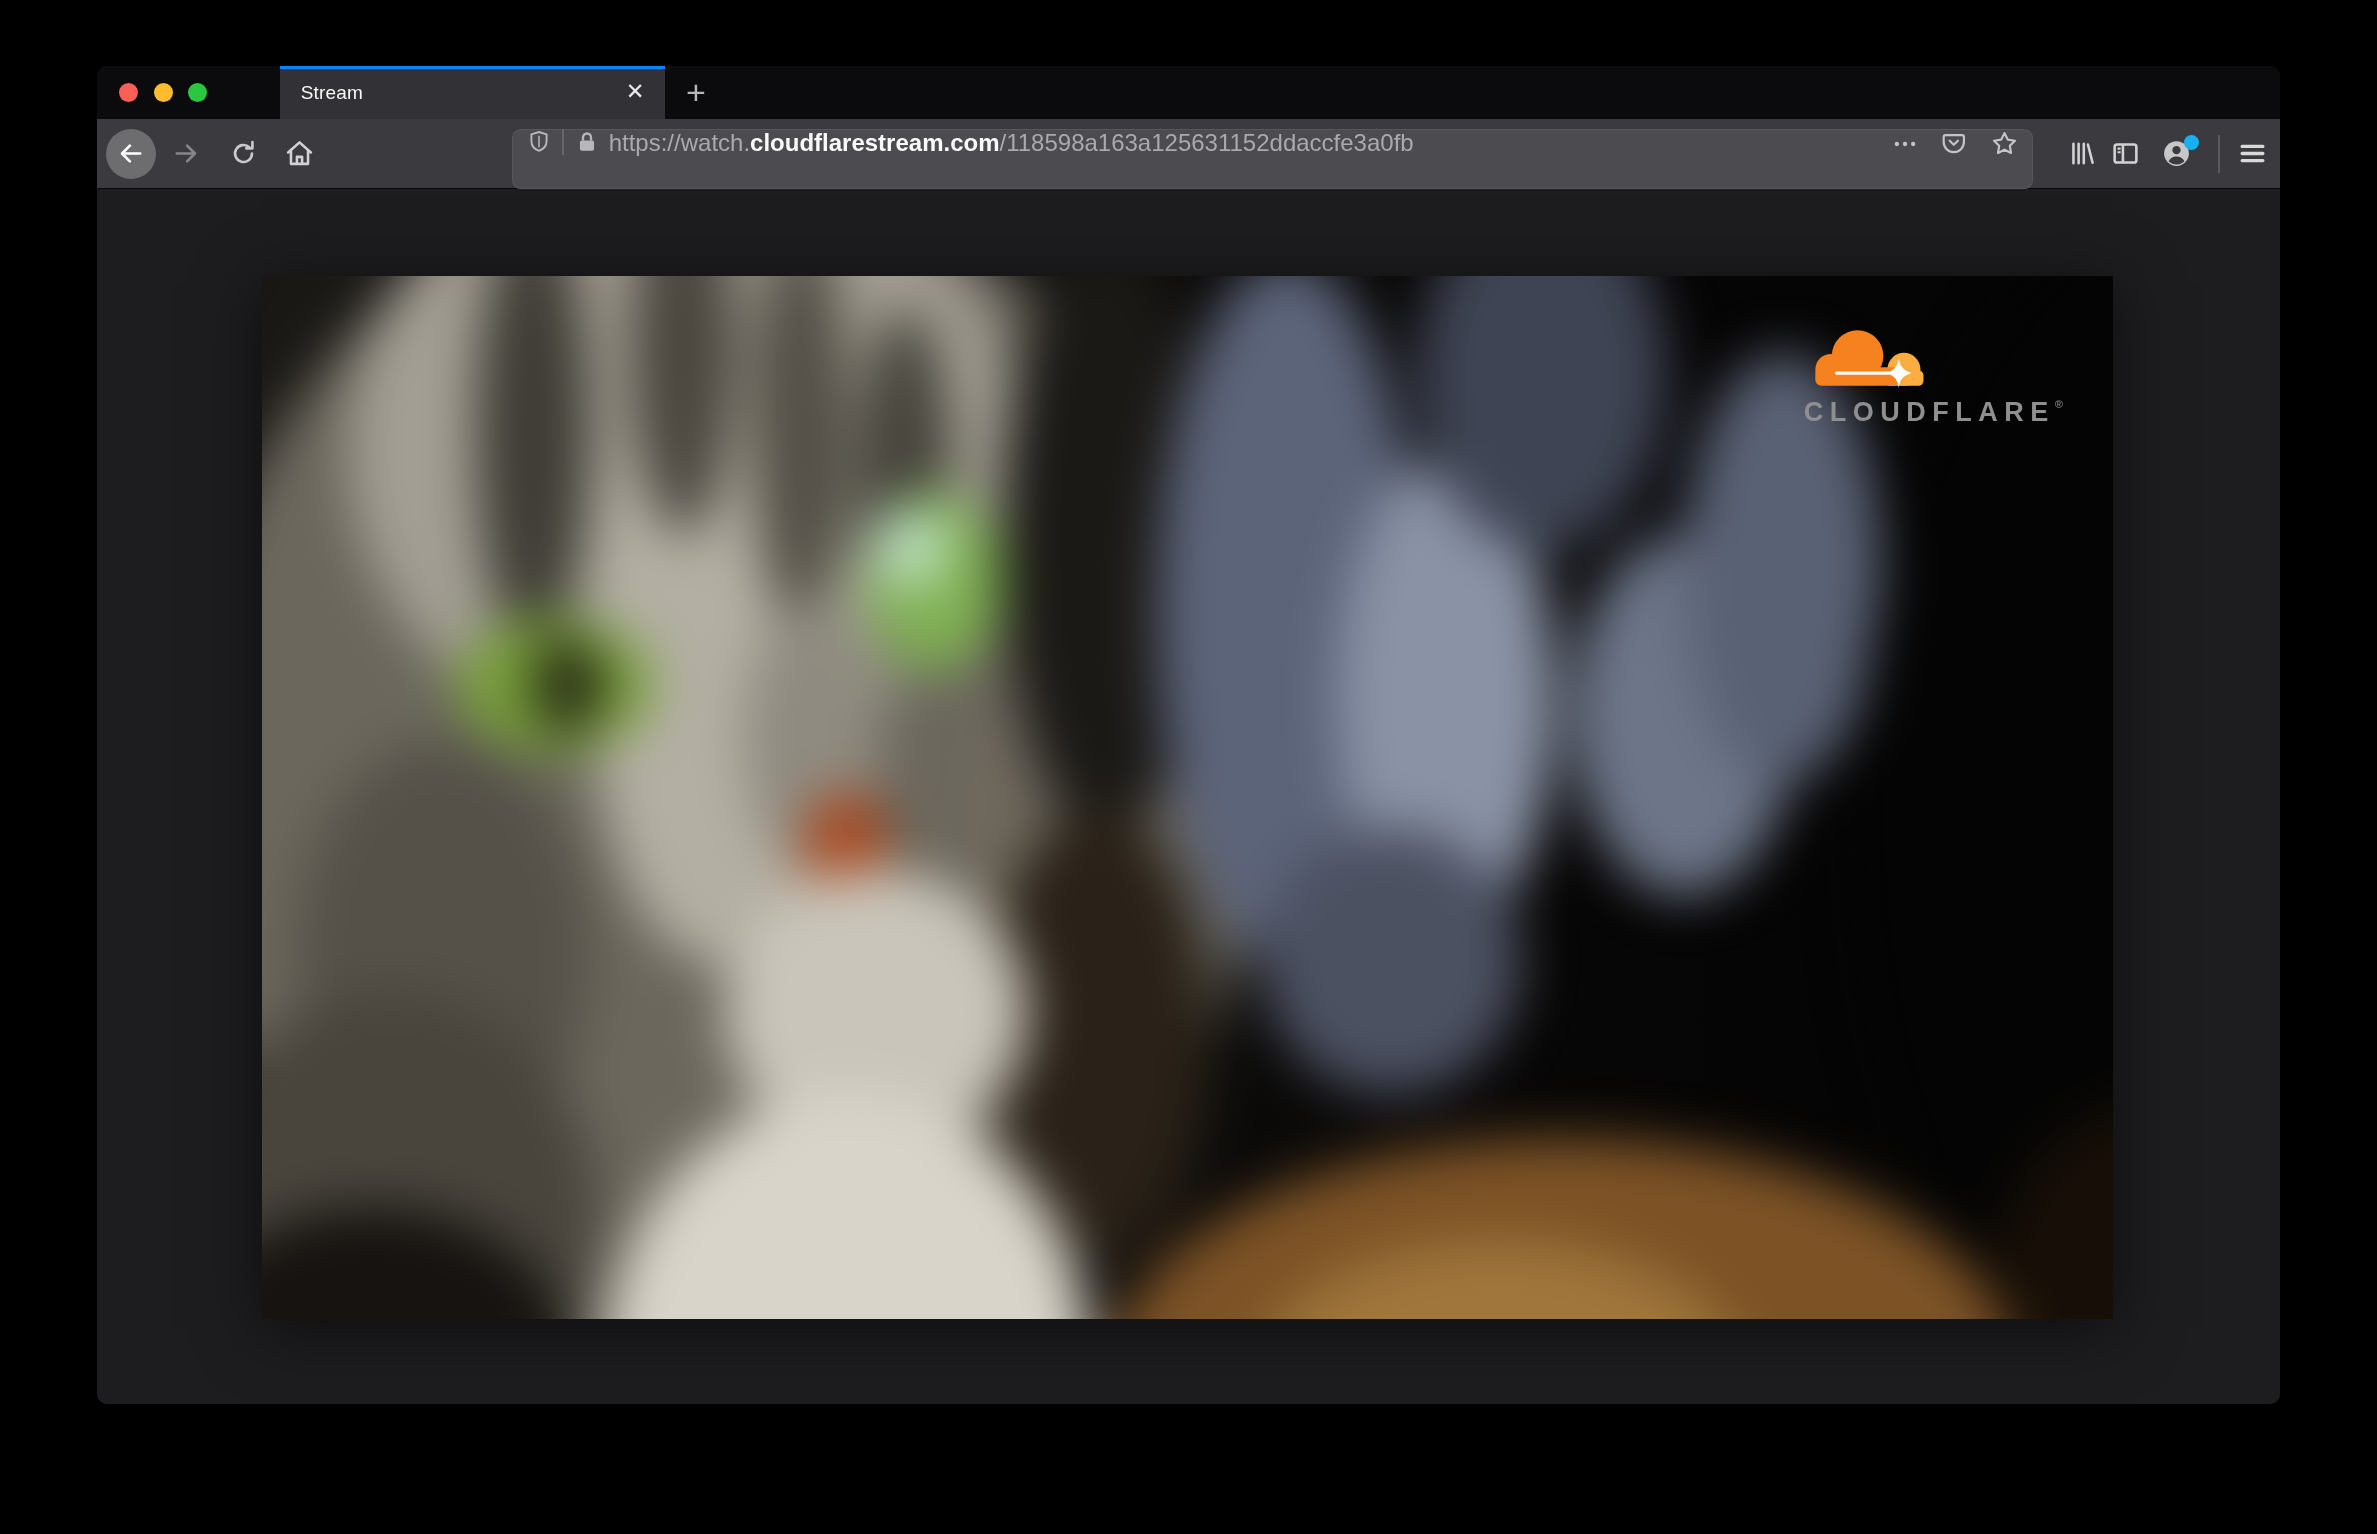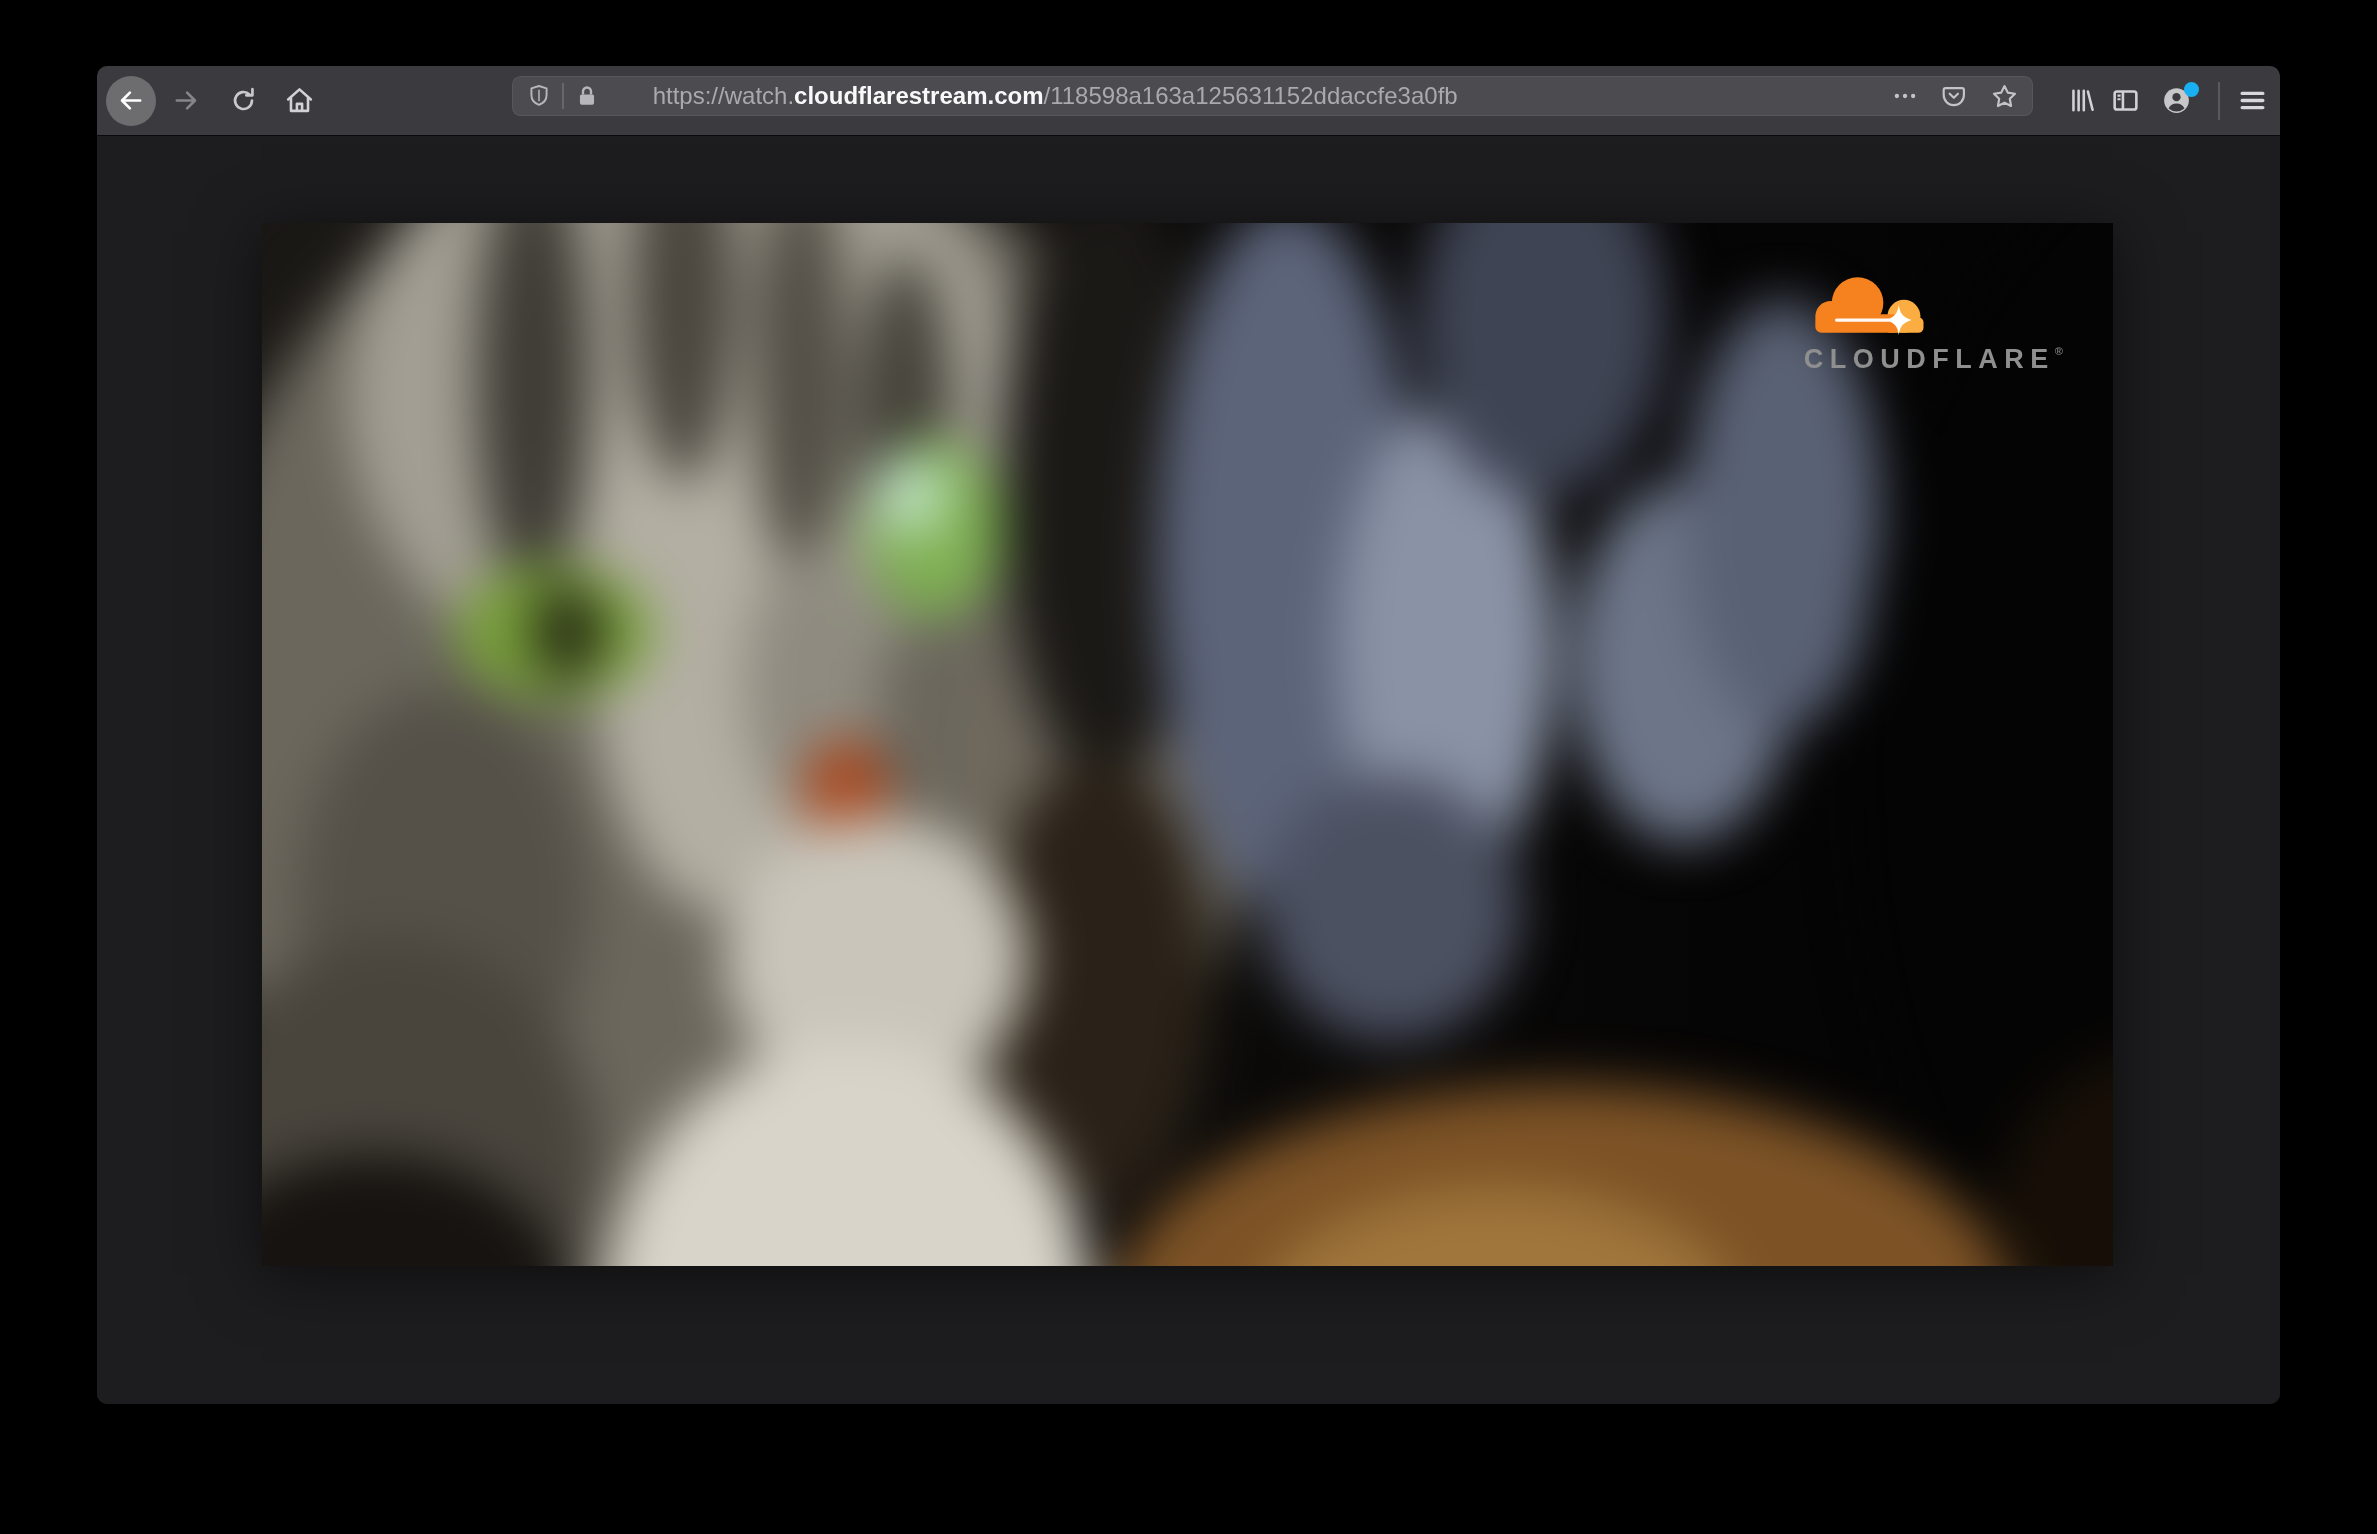--- a/index.html
+++ b/index.html
@@ -28,23 +28,23 @@
   .newtab{position:absolute;left:579px;top:6.9px;width:40px;height:40px;display:flex;
           align-items:center;justify-content:center;color:#b6b6b8;font-size:34px;font-weight:300;}
 
   
   .toolbar{height:69px;background:#3b3b3f;border-bottom:1.7px solid #0a0a0c;flex:0 0 auto;
            display:flex;align-items:center;position:relative;}
   .navbtn{display:flex;align-items:center;justify-content:center;flex:0 0 auto;}
   .backbtn{width:50px;height:50px;border-radius:50%;background:#6d6d70;margin-left:8.6px;}
   .fwdbtn{width:48px;height:48px;margin-left:6.9px;}
   .iconbtn{width:48px;height:48px;border-radius:5.2px;margin-left:8.6px;}
-  .urlbar{position:absolute;left:415px;top:10.3px;width:1521px;height:40px;background:#4b4b50;
+  .urlbar{position:absolute;left:415px;top:10.3px;width:1521px;height:60px;background:#4b4b50;
           border-radius:8.6px;box-shadow:inset 0 0 0 0.9px rgba(255,255,255,.07);
-          display:flex;align-items:center;gap:44px;}
+          display:flex;align-items:flex-start;}
   .urlbar .lead{display:flex;align-items:center;padding-left:13.8px;}
   .urlsep{width:1.7px;height:26px;background:#66666b;margin:0 10.3px;}
   .urltext{font-size:24px;color:#a9a9ae;margin-left:8.6px;white-space:nowrap;
            overflow:hidden;flex:1;}
   .urltext .domain{color:#f9f9fa;font-weight:bold;}
   .url-actions{display:flex;align-items:center;padding-right:13.8px;gap:22.4px;}
   .tool-right{position:absolute;right:12px;top:0;height:69px;display:flex;align-items:center;gap:12px;}
   .vsep{width:1.7px;height:38px;background:#5a5a5e;margin:0 5.2px;}
   .acct-wrap{position:relative;width:48px;height:48px;display:flex;align-items:center;justify-content:center;}
   .acct-dot{position:absolute;right:1.7px;top:5.2px;width:15.5px;height:15.5px;border-radius:50%;background:#18b0f0;}
@@ -65,20 +65,34 @@
   .cf-tm{font-size:11.2px;vertical-align:top;letter-spacing:0;color:#7a7a7a;}
 
   svg{display:block;}
 </style>
 </head>
 <body>
 
 <div class="stage">
   <div class="window">
 
+    <div class="tabbar">
+      <div class="traffic">
+        <div class="tl red"></div>
+        <div class="tl yellow"></div>
+        <div class="tl green"></div>
+      </div>
+      <div class="tab">
+        <span class="tab-title">Stream</span>
+        <span class="tab-close">✕</span>
+      </div>
+      <div class="newtab">
+        <span>+</span>
+      </div>
+    </div>
 
     <div class="toolbar">
       <div class="navbtn backbtn">
         <span>
           <svg width="29" height="29" viewBox="0 0 24 24">
               <path d="M20 12H5.5M11.5 5.5 5 12l6.5 6.5" fill="none" stroke="#ffffff" stroke-width="2.2" stroke-linecap="round" stroke-linejoin="round"></path>
             </svg>
         </span>
       </div>
       <div class="navbtn fwdbtn">

